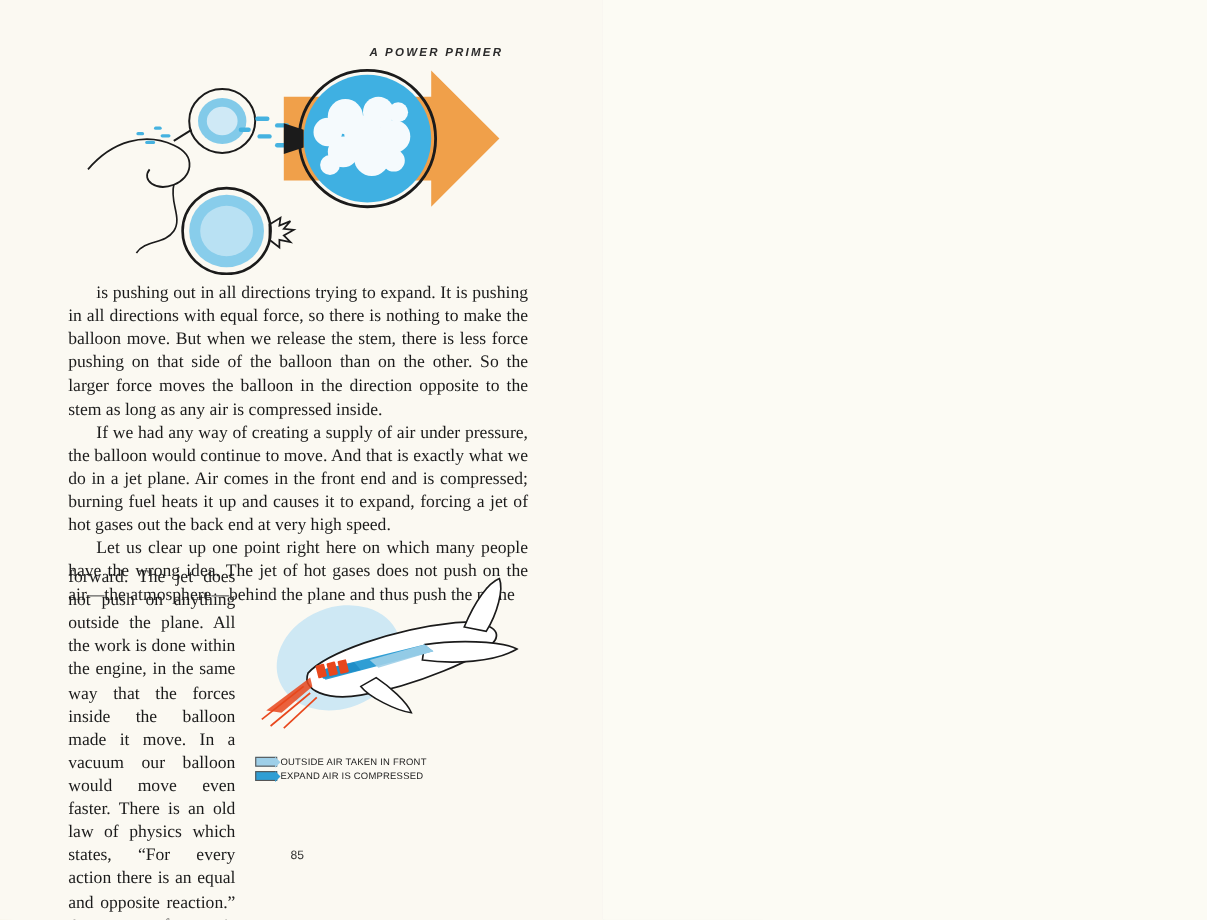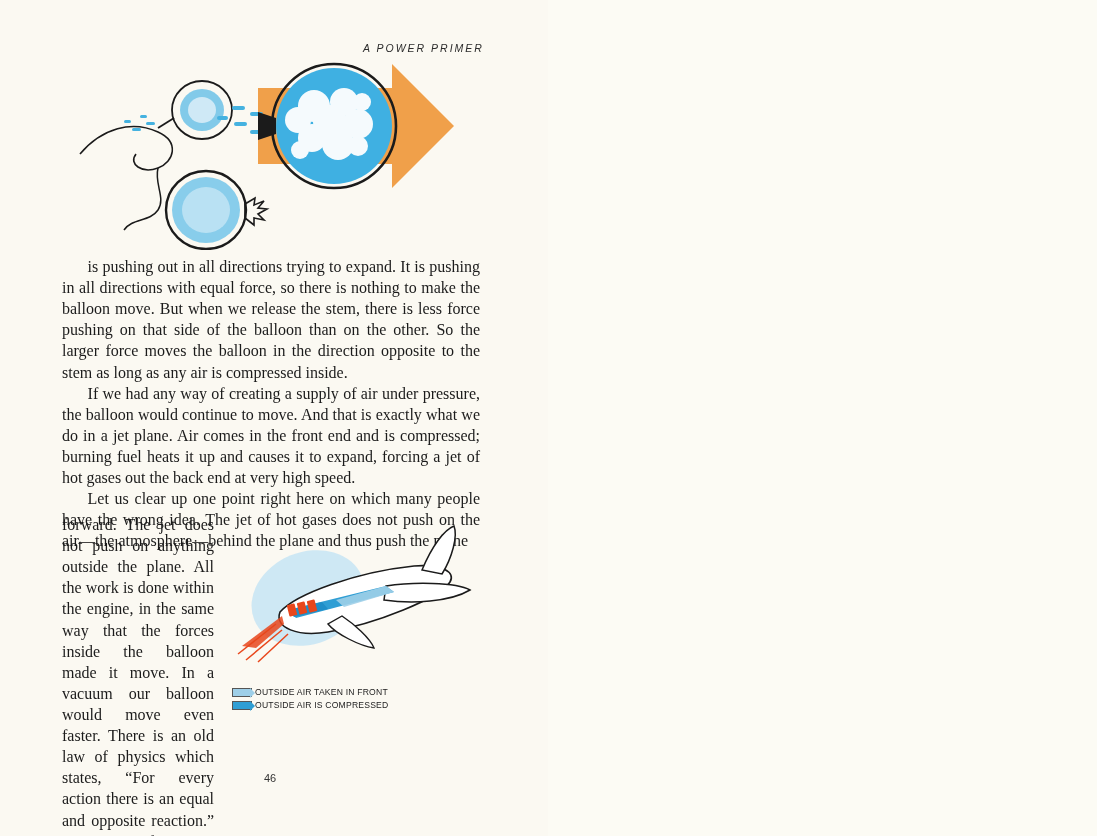--- a/index.html
+++ b/index.html
@@ -18,24 +18,23 @@
     position:absolute;left:548px;top:0;width:3px;height:836px;
     background:linear-gradient(to right,rgba(0,0,0,0.05),rgba(0,0,0,0.0));
   }
   .edge-left{
     position:absolute;left:0;top:0;width:14px;height:836px;
     background:linear-gradient(to right,#efe9d9,#fbf9f2);
   }
   .running-head{
     position:absolute;
     font-family:"Liberation Sans", sans-serif;
-    font-size:10.5px;letter-spacing:2.0px;font-weight:normal;
+    font-size:10.5px;letter-spacing:2.0px;font-weight:bold;
     font-style:italic;
     color:#2b2b2b;
-    margin-left:27px;
   }
   .rh-left{left:336px;top:42px;}
 
   .col{
     position:absolute;
     font-size:16px;
     line-height:1.32;
     color:#1b1b1b;
     text-align:justify;
     -webkit-hyphens:none;hyphens:none;
@@ -187,25 +186,25 @@
       <div class="legend-row">
         <span class="legend-swatch sw-a">
             <span class="arrowhead"></span>
           </span>
         <span class="legend-text">OUTSIDE AIR TAKEN IN FRONT</span>
       </div>
       <div class="legend-row">
         <span class="legend-swatch sw-b">
             <span class="arrowhead"></span>
           </span>
-        <span class="legend-text">OUTSIDE AIR IS COMPRESSED</span>
+        <span class="legend-text">EXPAND AIR IS COMPRESSED</span>
       </div>
     </div>
 
-    <div class="page-num pn-left">46</div>
+    <div class="page-num pn-left">85</div>
   </div>
 
   <div class="gutter"></div>
 
   <div class="page page-right">
 
     
 
     
     

